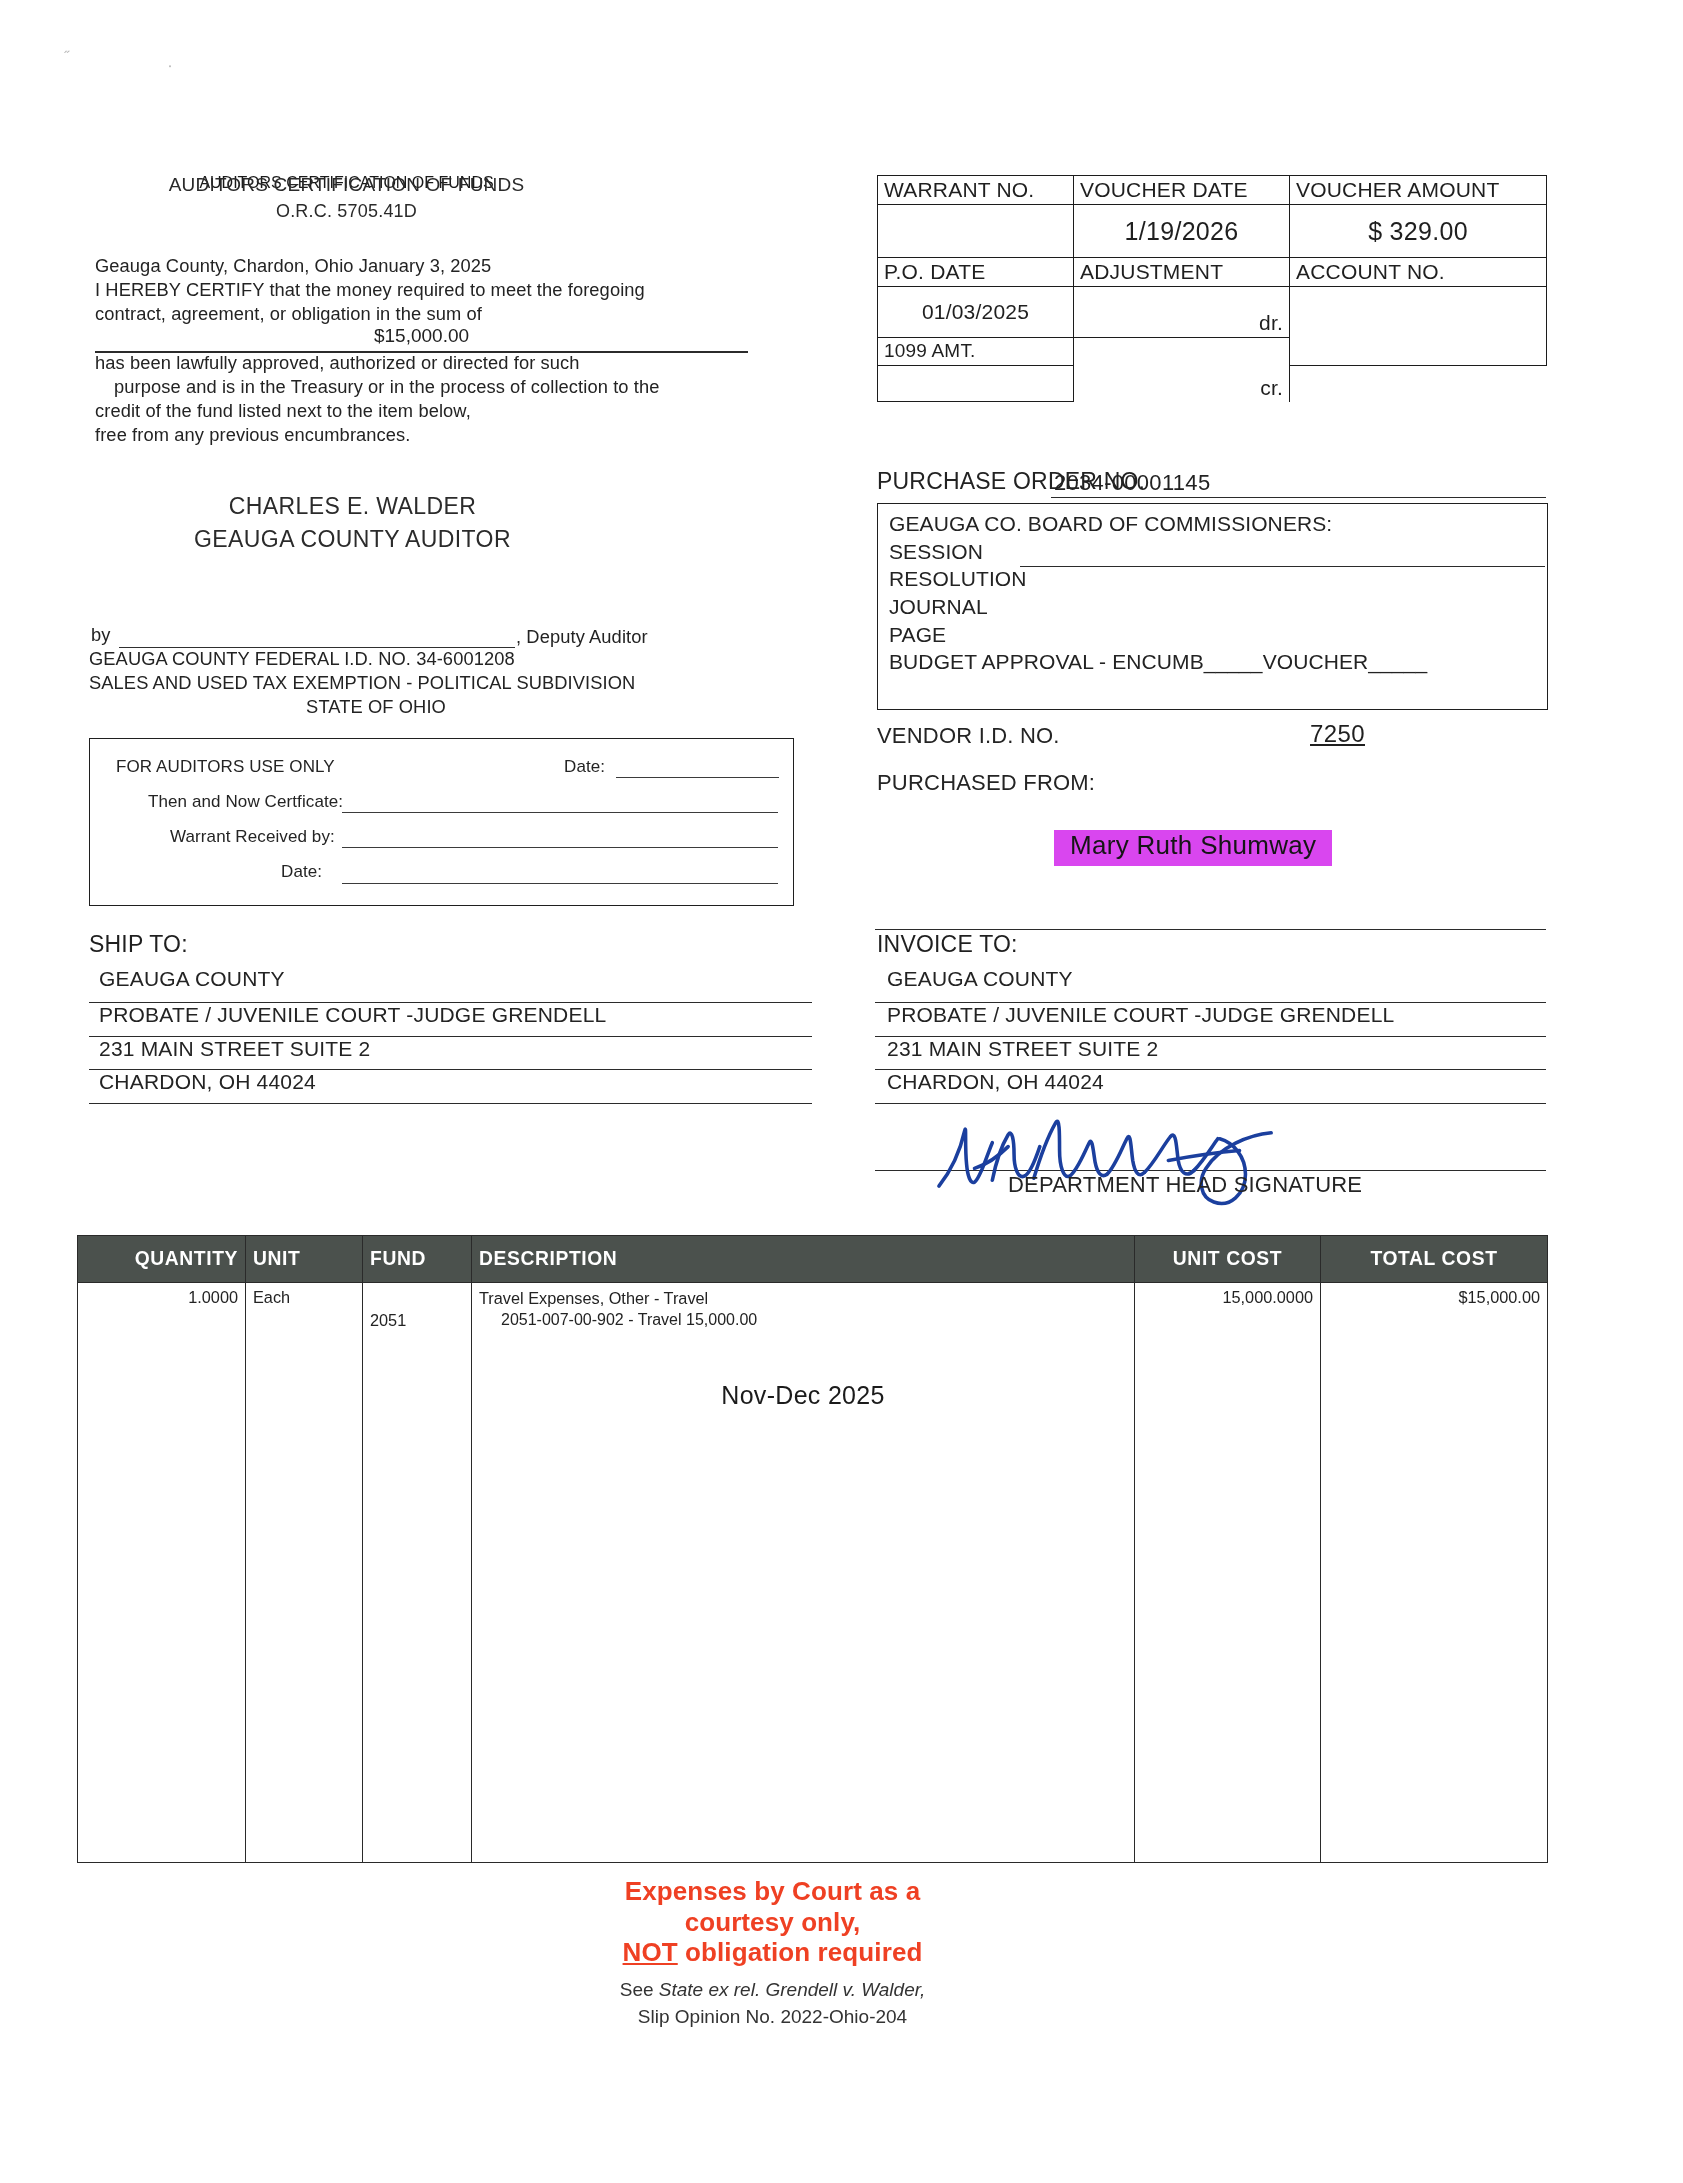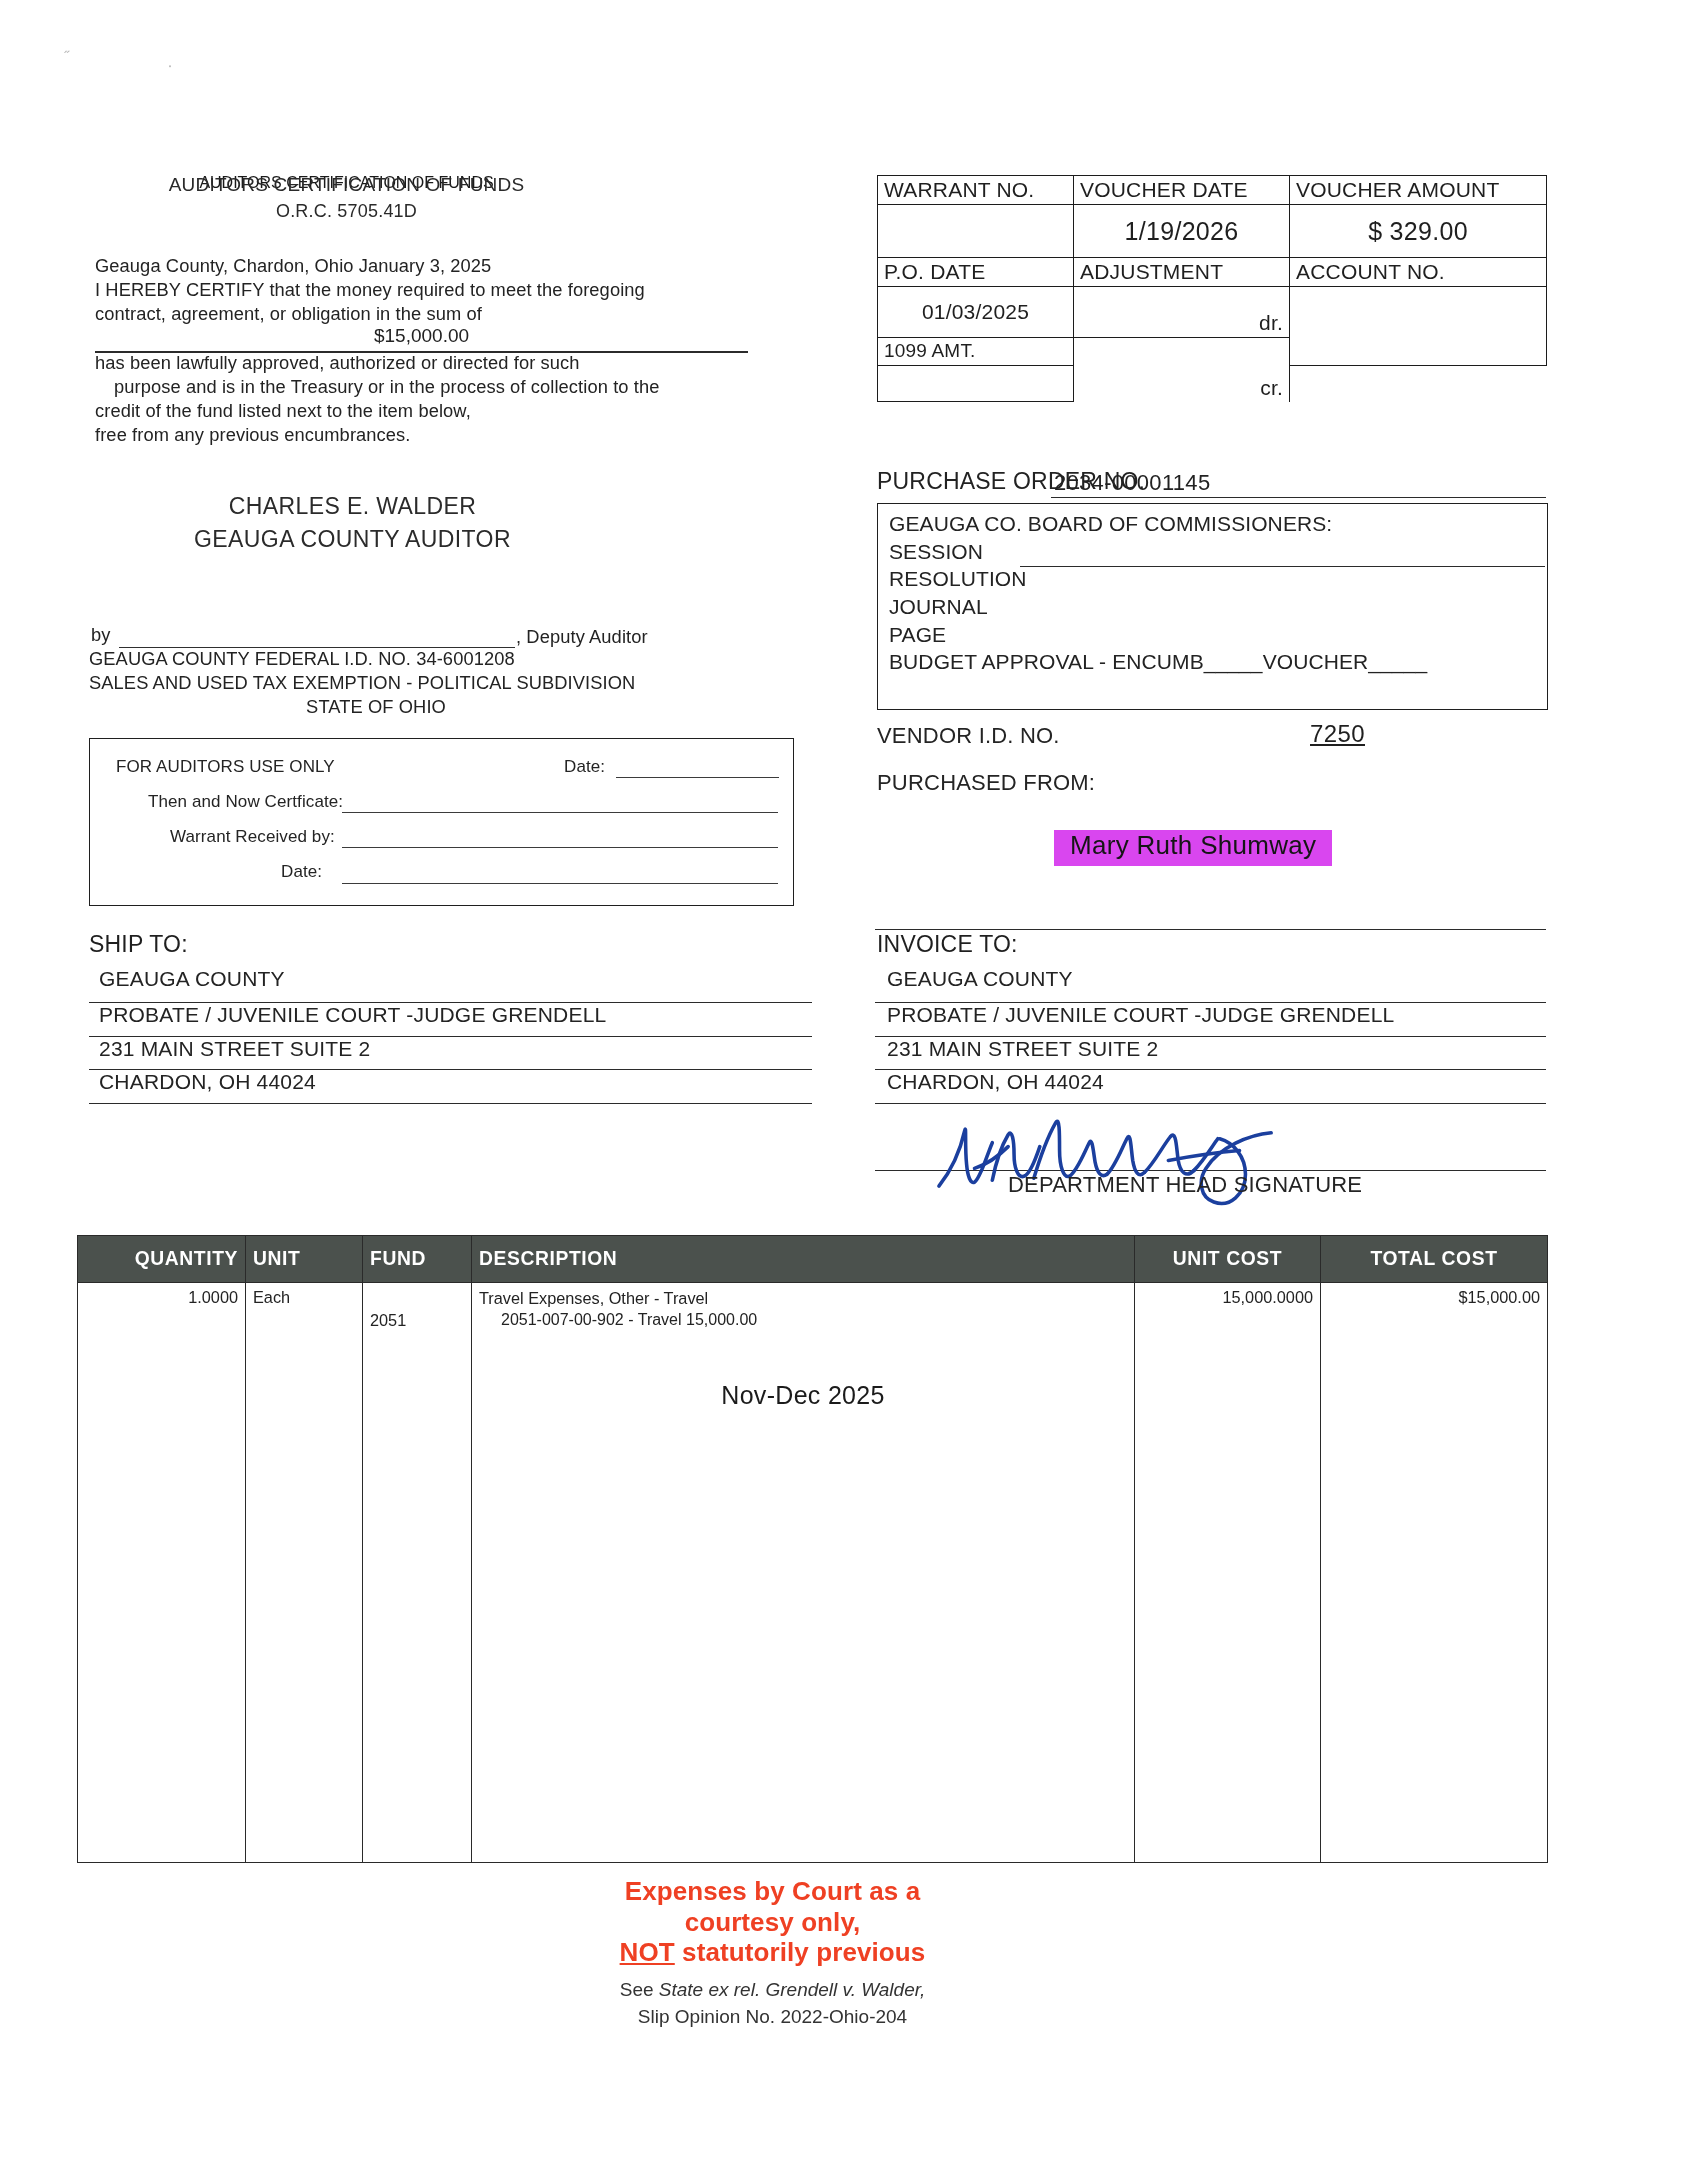--- a/index.html
+++ b/index.html
@@ -403,21 +403,21 @@
         </td>
         <td class="r" style="vertical-align:top;">15,000.0000</td>
         <td class="r" style="vertical-align:top;">$15,000.00</td>
       </tr>
     </tbody>
   </table>
 
   <div class="abs disc" style="left:436px; top:1876px; width:673px;">Expenses by Court as a</div>
   <div class="abs disc" style="left:436px; top:1907px; width:673px;">courtesy only,</div>
   <div class="abs disc" style="left:436px; top:1937px; width:673px;">
-    <u>NOT</u><span> statutorily previous</span>
+    <u>NOT</u><span> obligation required</span>
   </div>
   <div class="abs cite" style="left:436px; top:1976px; width:673px;">
     <span>See </span><i>State ex rel. Grendell v. Walder,</i>
   </div>
   <div class="abs cite" style="left:436px; top:2003px; width:673px;">Slip Opinion No. 2022-Ohio-204</div>
 
 </div>
 
 
 </body></html>

